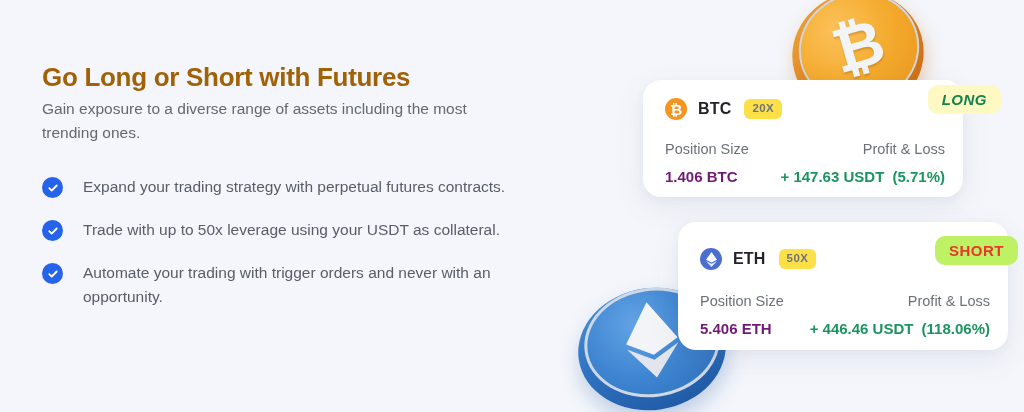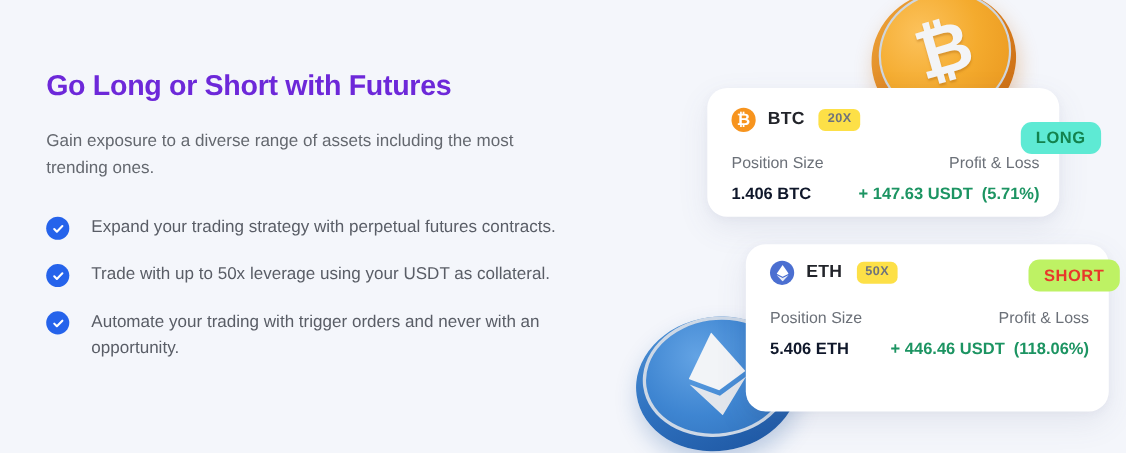--- a/index.html
+++ b/index.html
@@ -26,24 +26,24 @@
   .left-col {
     position: absolute;
     left: 42px;
     top: 62px;
     width: 520px;
   }
 
   .headline {
     font-size: 26px;
     font-weight: bold;
-    color: #6d28d9;
+    color: #a16207;
     letter-spacing: -0.3px;
     line-height: 1.2;
-    margin: 0 0 24px 0;
+    margin: 0 0 4px 0;
   }
 
   .subhead {
     font-size: 15.5px;
     color: #64686f;
     line-height: 1.55;
     margin: 0;
     width: 480px;
   }
 
@@ -177,22 +177,22 @@
     top: 80px;
     width: 320px;
     height: 117px;
     padding: 14px 18px 16px 22px;
     box-sizing: border-box;
   }
   .card-eth {
     left: 118px;
     top: 222px;
     width: 330px;
-    height: 152px;
-    padding: 11px 18px 18px 22px;
+    height: 128px;
+    padding: 22px 18px 18px 22px;
     box-sizing: border-box;
     z-index: 5;
   }
 
   .card-header {
     display: flex;
     align-items: center;
     height: 30px;
   }
 
@@ -239,24 +239,25 @@
   .side-badge {
     position: absolute;
     font-size: 15px;
     font-weight: bold;
     letter-spacing: 0.5px;
     border-radius: 10px;
     padding: 7px 14px;
     line-height: 1;
   }
   .side-long {
-    top: 31px;
+    top: 5px;
     right: -38px;
-    background: #5eead4;
+    background: #fef9c3;
     color: #13824d;
+    font-style: italic;
   }
   .side-short {
     top: 14px;
     right: -10px;
     background: #bef264;
     color: #e8382b;
   }
 
   .card-stats {
     display: flex;
@@ -269,21 +270,21 @@
   .stat-col.right { text-align: right; }
 
   .stat-label {
     font-size: 14.5px;
     color: #6b7078;
     line-height: 1.5;
   }
   .stat-value {
     font-size: 15px;
     font-weight: bold;
-    color: #0f172a;
+    color: #701a75;
     margin-top: 5px;
     line-height: 1.4;
     white-space: nowrap;
   }
   .stat-value.pnl {
     color: #1c9462;
   }
   .stat-value.pnl .pct {
     margin-left: 4px;
   }

